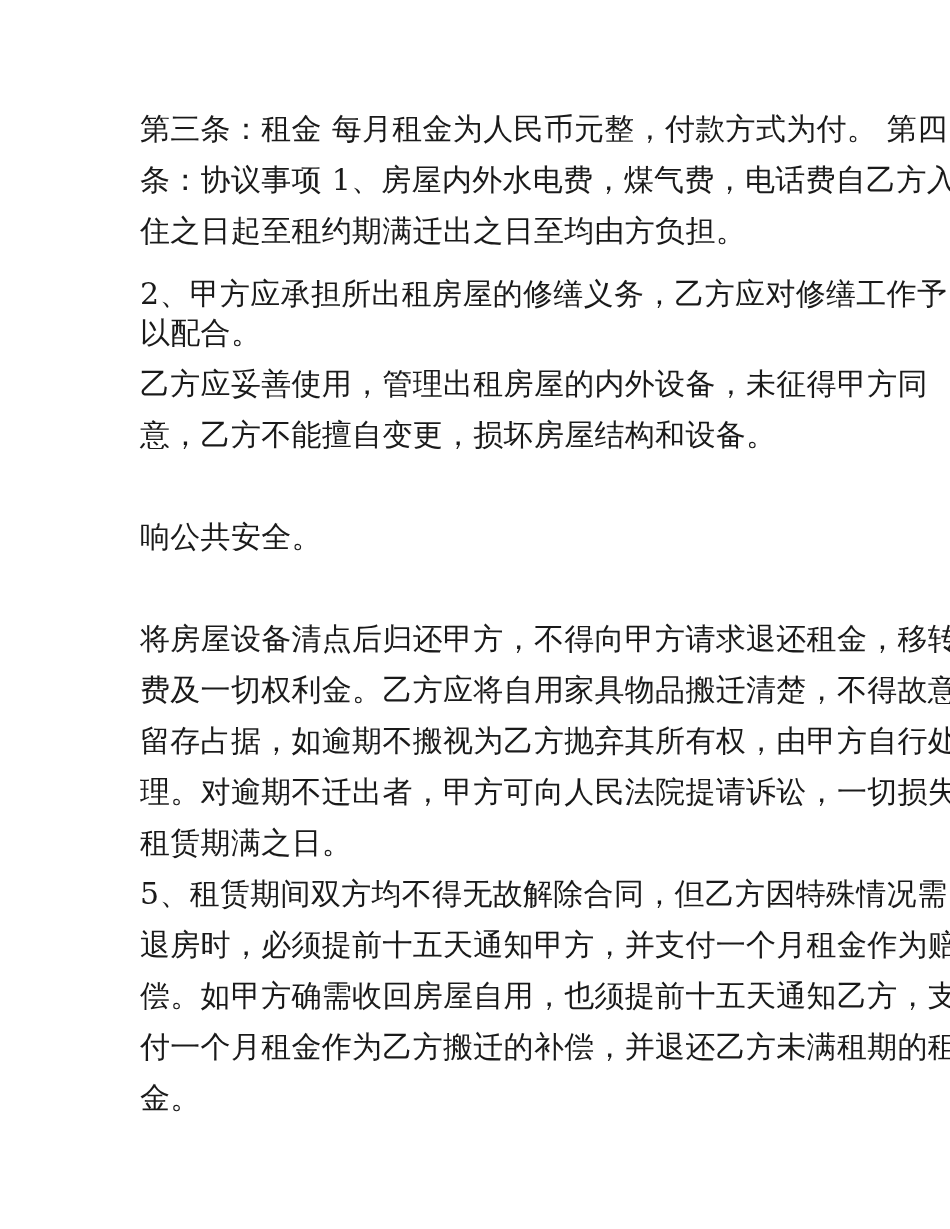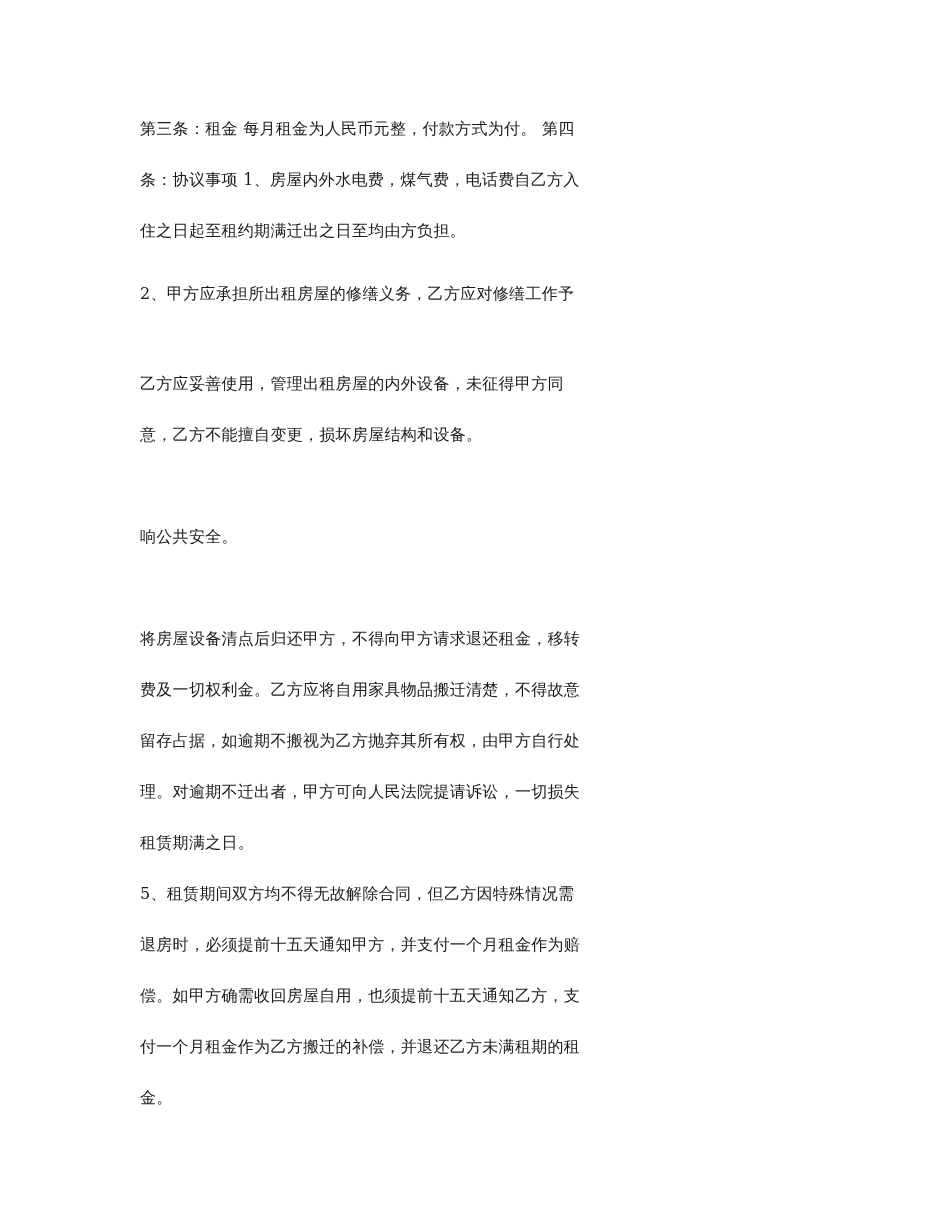--- a/index.html
+++ b/index.html
@@ -3,35 +3,36 @@
 <meta charset="utf-8">
 <style>
   html, body { margin: 0; padding: 0; background: #ffffff; }
   body { width: 950px; height: 1229px; position: relative; overflow: hidden; }
   .page { position: absolute; left: 0; top: 0; width: 950px; height: 1229px; background: #ffffff; }
   .line {
     position: absolute;
     left: 140px;
     width: 680px;
     font-family: "DejaVu Serif", "Liberation Serif", serif;
-    font-size: 16px;
+    font-size: 30px;
     line-height: 30px;
     color: #1a1a1a;
     white-space: nowrap;
     letter-spacing: 0.3px;
   }
 </style>
 </head>
 <body>
 
 <div class="page">
   <div class="line" style="top:114px">第三条：租金 每月租金为人民币元整，付款方式为付。 第四</div>
   <div class="line" style="top:165px">条：协议事项 1、房屋内外水电费，煤气费，电话费自乙方入</div>
   <div class="line" style="top:216px">住之日起至租约期满迁出之日至均由方负担。</div>
   <div class="line" style="top:279px">2、甲方应承担所出租房屋的修缮义务，乙方应对修缮工作予</div>
+  <div class="line" style="top:318px">以配合。</div>
   <div class="line" style="top:420px">意，乙方不能擅自变更，损坏房屋结构和设备。</div>
   <div class="line" style="top:369px">乙方应妥善使用，管理出租房屋的内外设备，未征得甲方同</div>
   <div class="line" style="top:522px">响公共安全。</div>
   <div class="line" style="top:624px">将房屋设备清点后归还甲方，不得向甲方请求退还租金，移转</div>
   <div class="line" style="top:675px">费及一切权利金。乙方应将自用家具物品搬迁清楚，不得故意</div>
   <div class="line" style="top:726px">留存占据，如逾期不搬视为乙方抛弃其所有权，由甲方自行处</div>
   <div class="line" style="top:777px">理。对逾期不迁出者，甲方可向人民法院提请诉讼，一切损失</div>
   <div class="line" style="top:828px">租赁期满之日。</div>
   <div class="line" style="top:879px">5、租赁期间双方均不得无故解除合同，但乙方因特殊情况需</div>
   <div class="line" style="top:930px">退房时，必须提前十五天通知甲方，并支付一个月租金作为赔</div>

